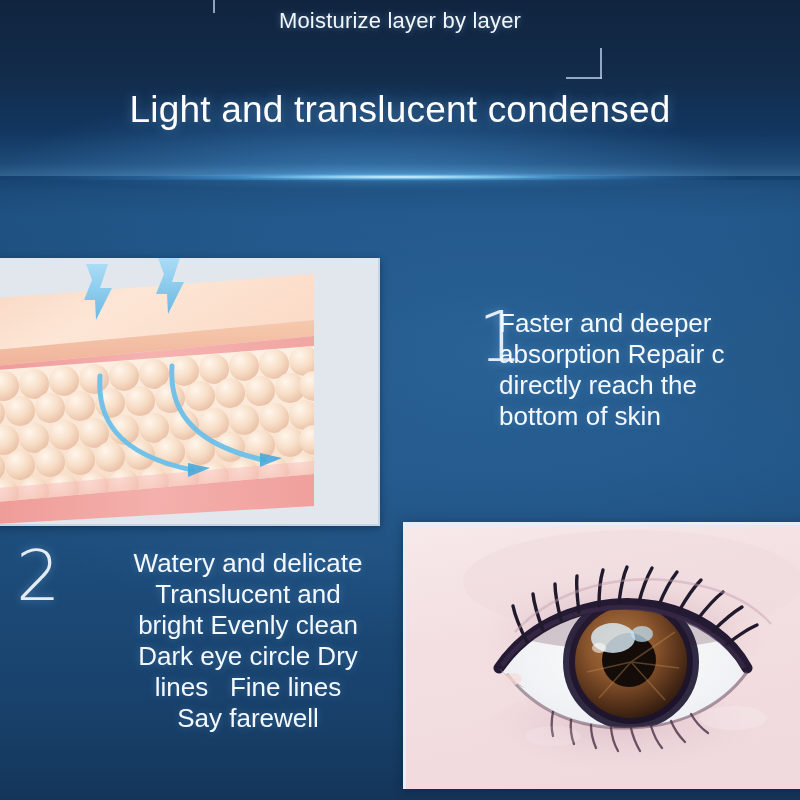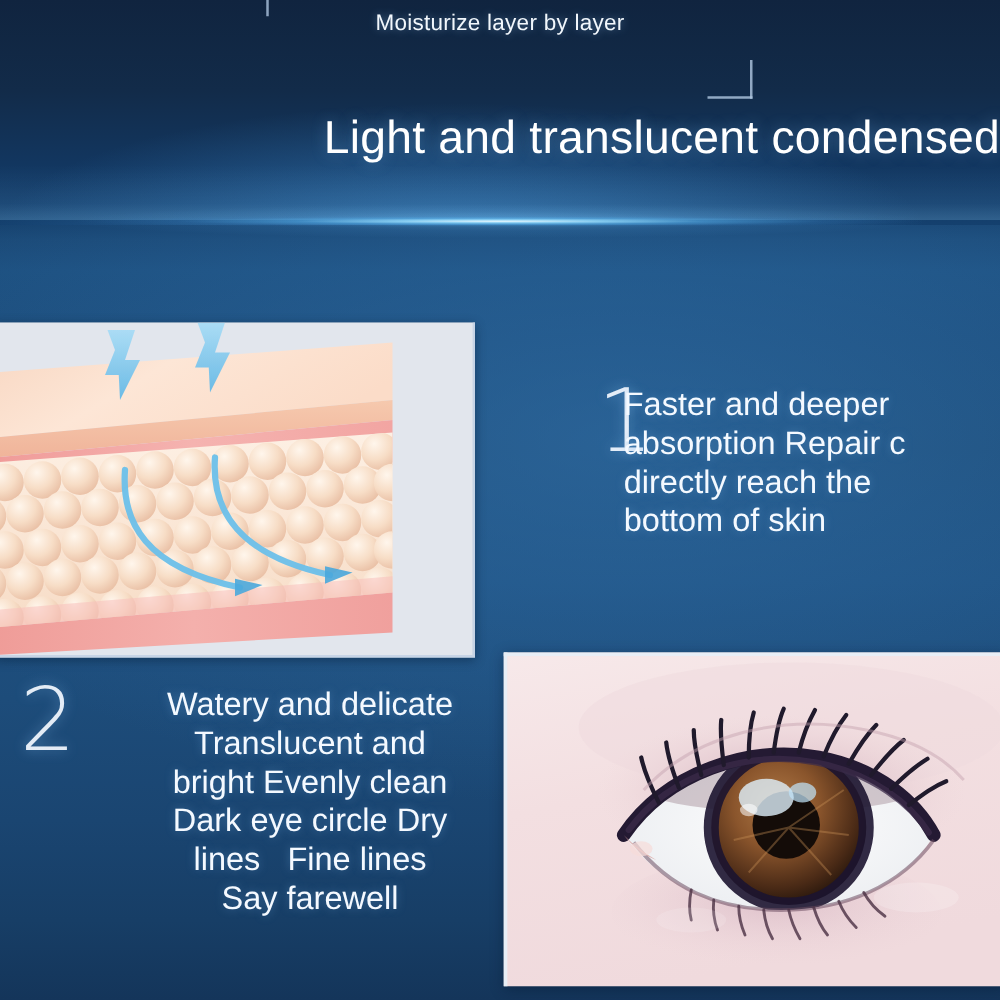--- a/index.html
+++ b/index.html
@@ -109,31 +109,31 @@
     width: 36px; height: 2px;
     background: rgba(173,196,222,0.82);
   }
 
   
   .subtitle {
     position: absolute;
     left: 0; top: 8px;
     width: 800px;
     text-align: center;
-    font-size: 18px;
+    font-size: 22px;
     font-weight: 300;
     color: #f2f7fc;
     letter-spacing: 0.2px;
     text-shadow: 0 0 7px rgba(150,200,245,0.45);
   }
   .headline {
     position: absolute;
     left: 0; top: 85px;
     width: 800px;
-    text-align: right;
+    text-align: center;
     font-size: 37px;
     font-weight: 300;
     line-height: 50px;
     color: #ffffff;
     letter-spacing: 0.2px;
     text-shadow: 0 0 12px rgba(130,190,240,0.40);
   }
   .headline .l2 { display: block; }
 
   

